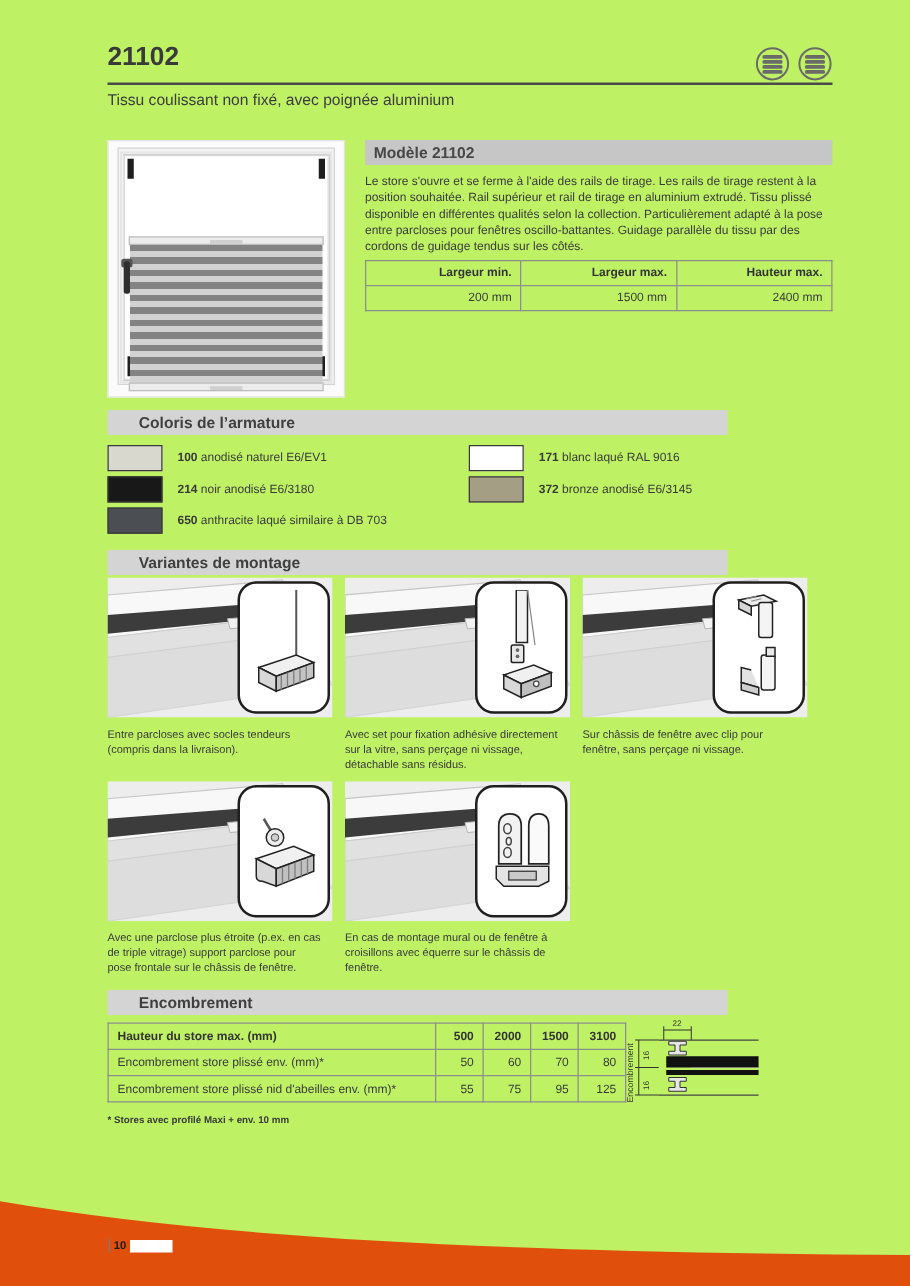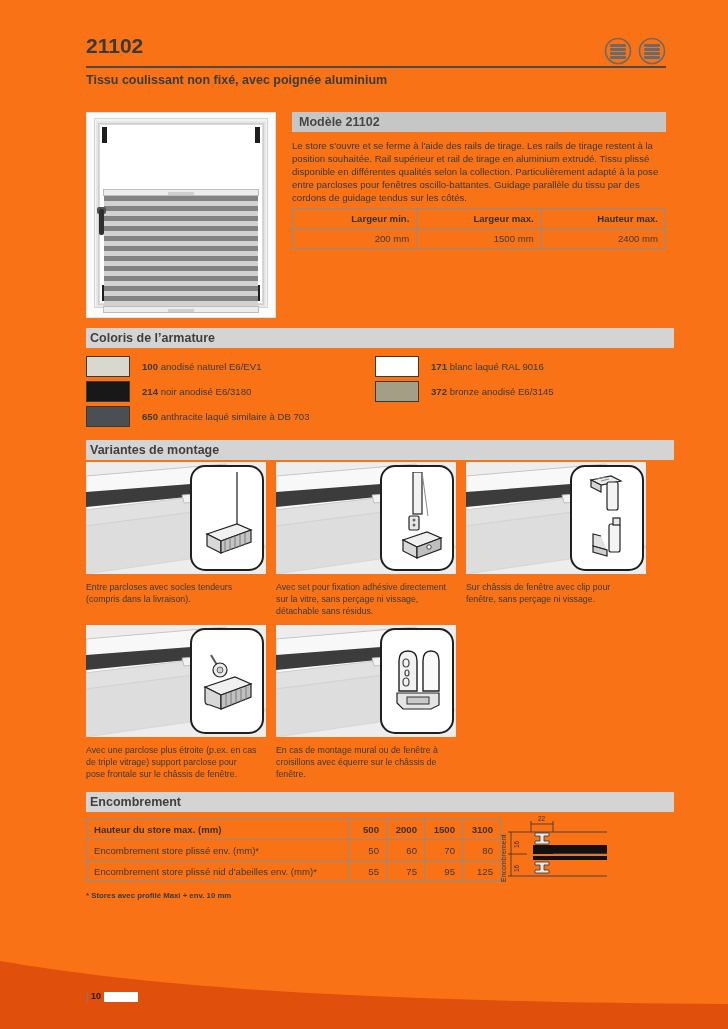--- a/index.html
+++ b/index.html
@@ -1,29 +1,29 @@
 <!DOCTYPE html>
 <html><head>
 <meta charset="utf-8">
 <style>
   * { margin:0; padding:0; box-sizing:border-box; }
   html,body { background:#ffffff; }
   body { font-family:"Liberation Sans","DejaVu Sans",sans-serif; color:#3c3c3c; }
-  .page { position:relative; width:728px; height:1029px; background:#f97316; overflow:hidden; }
+  .page { position:relative; width:728px; height:1029px; background:#bef264; overflow:hidden; }
 
   
   .doc-title { position:absolute; left:86px; top:34px; font-size:21px; font-weight:bold; color:#3a3a3a; }
   .title-rule { position:absolute; left:86px; top:66px; width:580px; height:2px; background:#4a4a4a; }
-  .doc-subtitle { position:absolute; left:86px; top:73px; font-size:12.5px; font-weight:bold; color:#3c3c3c; }
+  .doc-subtitle { position:absolute; left:86px; top:73px; font-size:12.5px; font-weight:normal; color:#3c3c3c; }
   .hdr-icons { position:absolute; top:37px; right:62px; display:flex; gap:6px; }
   .hdr-icons svg { display:block; }
 
   
-  .section-bar { position:absolute; left:86px; width:588px; height:20px; background:#d4d4d4;
-                 font-size:12.5px; font-weight:bold; color:#3f3f3f; line-height:20px; padding-left:4px; }
+  .section-bar { position:absolute; left:86px; width:496px; height:20px; background:#d4d4d4;
+                 font-size:12.5px; font-weight:bold; color:#3f3f3f; line-height:20px; padding-left:25px; }
 
   
   .win { position:absolute; left:86px; top:112px; width:190px; height:206px; background:#fbfbfb; border:1px solid #e3e3e3; }
   .win .frame1 { position:absolute; left:7px; top:5px; right:7px; bottom:9px; background:#f3f3f3; border:1px solid #d5d5d5; }
   .win .frame2 { position:absolute; left:9px; top:8px; right:9px; bottom:10px; background:#ffffff; border:2px solid #e6e6e6; box-shadow:inset 0 0 0 1px #cfcfcf; }
   .win .glass { position:absolute; left:12px; top:11px; right:12px; bottom:13px; background:#ffffff; border:1px solid #dadada; }
   .win .strip { position:absolute; width:5px; height:16px; background:#1e1e1e; }
   .win .strip.tl { left:2px; top:2px; }  .win .strip.tr { right:2px; top:2px; }
   .win .strip.bl { left:2px; bottom:2px; } .win .strip.br { right:2px; bottom:2px; }
   .win .toprail { position:absolute; left:3px; right:3px; top:64px; height:7px; background:#ececec; border:1px solid #bdbdbd; }

